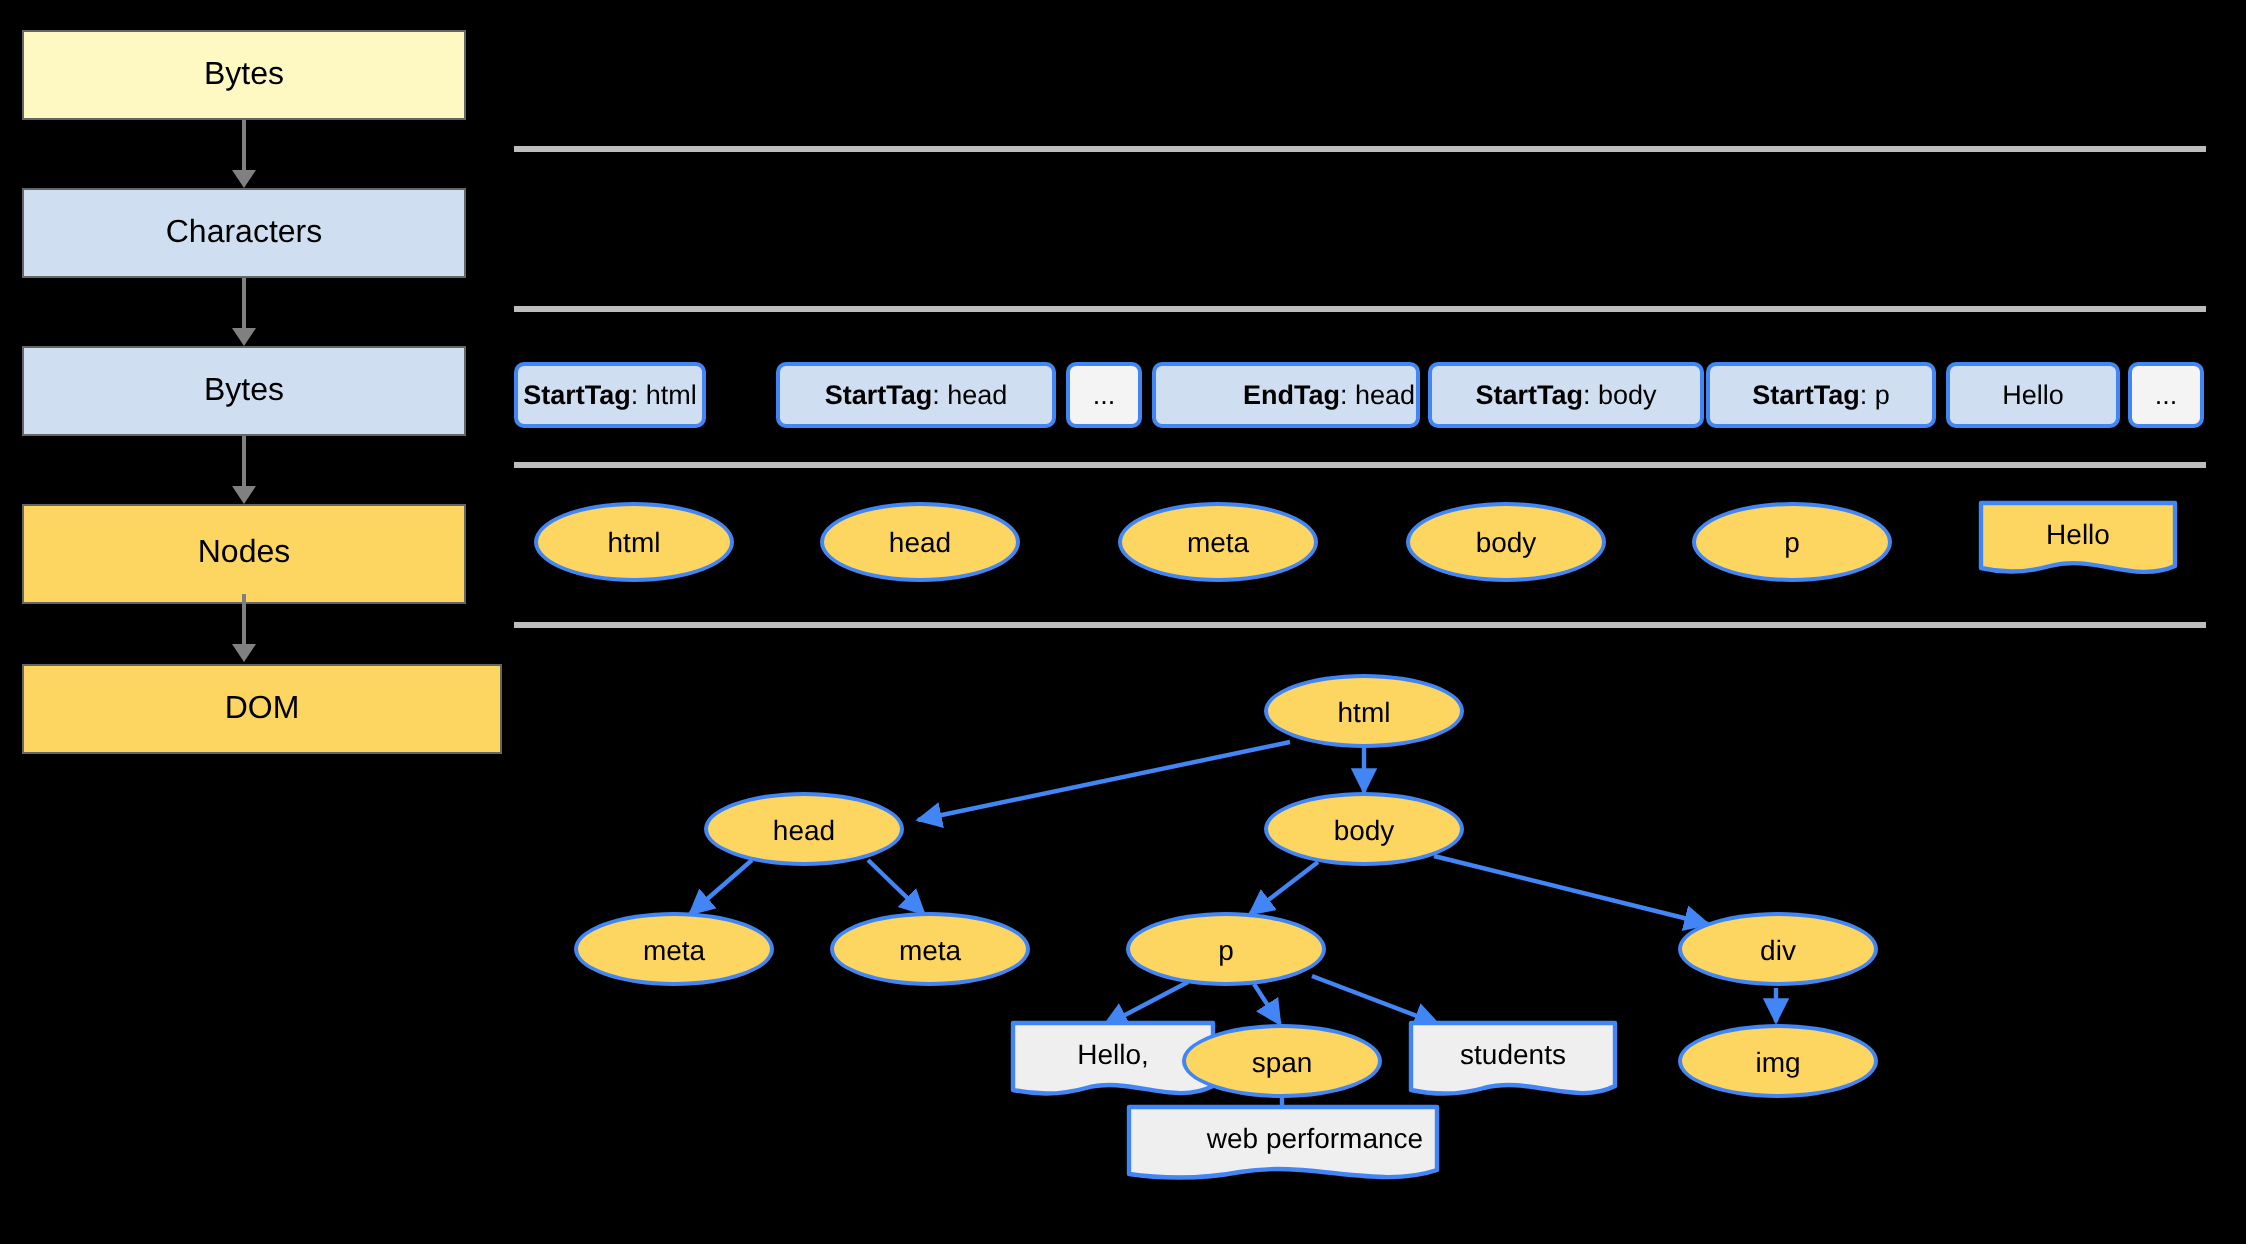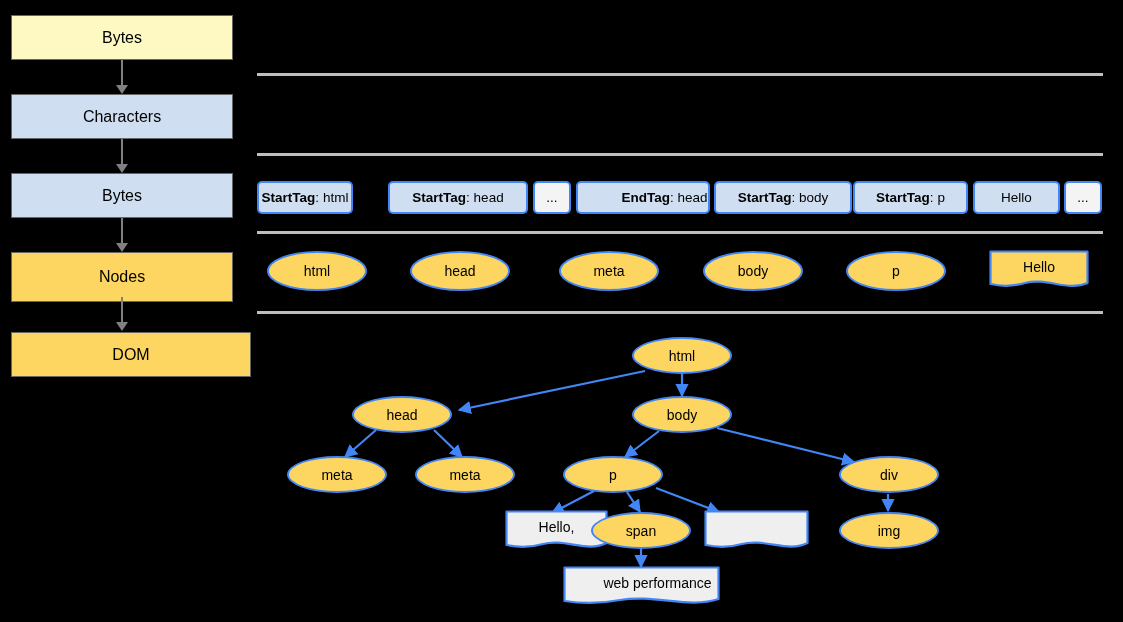--- a/index.html
+++ b/index.html
@@ -257,27 +257,28 @@
     </div>
 
     <div class="node" style="left:591px;top:512px;width:100px;height:37px;">
       <span>span</span>
     </div>
 
     <div class="docnode" style="left:704px;top:510px;width:105px;height:38px;">
       <svg width="105" height="44" viewBox="0 0 105 44">
         <path d="M1.5 1.5 H103.5 V33 C 84 43, 61 28, 38 34 C 24 38, 11 37, 1.5 35 Z" fill="#EFEFEF" stroke="#4285F4" stroke-width="2.2" stroke-linejoin="round"></path>
       </svg>
+      <div class="dtext" style="height:34px;">students</div>
     </div>
 
     <div class="node" style="left:839px;top:512px;width:100px;height:37px;text-align:right;">
       <span>img</span>
     </div>
 
-    <div class="docnode" style="left:563px;top:566px;width:189px;height:38px;text-align:right;">
+    <div class="docnode" style="left:563px;top:552px;width:189px;height:38px;text-align:right;">
       <svg width="157" height="44" viewBox="0 0 157 44">
         <path d="M1.5 1.5 H155.5 V33 C 126 43, 92 28, 57 34 C 36 38, 15 37, 1.5 35 Z" fill="#EFEFEF" stroke="#4285F4" stroke-width="2.2" stroke-linejoin="round"></path>
       </svg>
       <div class="dtext" style="height:34px;">web performance</div>
     </div>
   </div>
 
 </div>
 
 </body></html>

